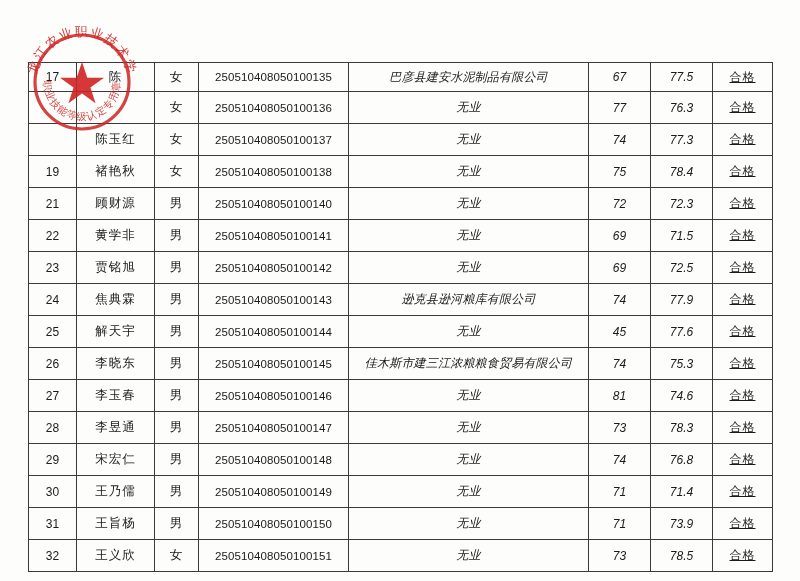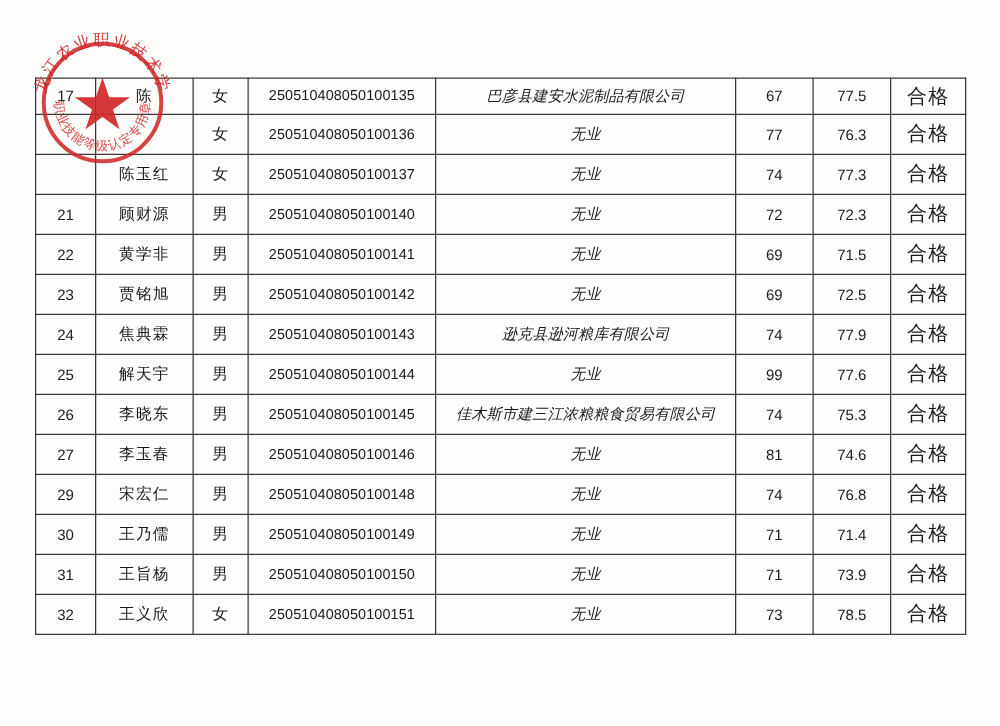--- a/index.html
+++ b/index.html
@@ -54,22 +54,22 @@
   col.c-id    { width: 150px; }
   col.c-unit  { width: 240px; }
   col.c-s1    { width: 62px; }
   col.c-s2    { width: 62px; }
   col.c-res   { width: 60px; }
 
   .cell-name { font-size: 12.5px; letter-spacing: 1px; }
   .cell-unit { font-size: 12px; letter-spacing: 0.2px; font-style: italic; }
   .cell-id   { font-size: 11.5px; letter-spacing: 0.1px; font-family: "Liberation Sans", sans-serif; }
   .cell-idx  { font-size: 12px; }
-  .cell-score{ font-size: 12px; }
-  .cell-res  { font-size: 16px; letter-spacing: 1px; }
+  .cell-score{ font-size: 12px; font-style: italic; }
+  .cell-res  { font-size: 12px; letter-spacing: 1px; text-decoration: underline; }
 
   
   tr.first-row td { height: 28px; }
 
   
   .seal {
     position: absolute;
     left: 18px;
     top: 18px;
     width: 128px;
@@ -130,20 +130,30 @@
           <td class="cell-idx"></td>
           <td class="cell-name">陈玉红</td>
           <td class="cell-name">女</td>
           <td class="cell-id">250510408050100137</td>
           <td class="cell-unit">无业</td>
           <td class="cell-score">74</td>
           <td class="cell-score">77.3</td>
           <td class="cell-res">合格</td>
         </tr>
 
+        <tr>
+          <td class="cell-idx">19</td>
+          <td class="cell-name">褚艳秋</td>
+          <td class="cell-name">女</td>
+          <td class="cell-id">250510408050100138</td>
+          <td class="cell-unit">无业</td>
+          <td class="cell-score">75</td>
+          <td class="cell-score">78.4</td>
+          <td class="cell-res">合格</td>
+        </tr>
 
 
         <tr>
           <td class="cell-idx">21</td>
           <td class="cell-name">顾财源</td>
           <td class="cell-name">男</td>
           <td class="cell-id">250510408050100140</td>
           <td class="cell-unit">无业</td>
           <td class="cell-score">72</td>
           <td class="cell-score">72.3</td>
@@ -182,21 +192,21 @@
           <td class="cell-score">77.9</td>
           <td class="cell-res">合格</td>
         </tr>
 
         <tr>
           <td class="cell-idx">25</td>
           <td class="cell-name">解天宇</td>
           <td class="cell-name">男</td>
           <td class="cell-id">250510408050100144</td>
           <td class="cell-unit">无业</td>
-          <td class="cell-score">99</td>
+          <td class="cell-score">45</td>
           <td class="cell-score">77.6</td>
           <td class="cell-res">合格</td>
         </tr>
 
         <tr>
           <td class="cell-idx">26</td>
           <td class="cell-name">李晓东</td>
           <td class="cell-name">男</td>
           <td class="cell-id">250510408050100145</td>
           <td class="cell-unit">佳木斯市建三江浓粮粮食贸易有限公司</td>
@@ -209,20 +219,30 @@
           <td class="cell-idx">27</td>
           <td class="cell-name">李玉春</td>
           <td class="cell-name">男</td>
           <td class="cell-id">250510408050100146</td>
           <td class="cell-unit">无业</td>
           <td class="cell-score">81</td>
           <td class="cell-score">74.6</td>
           <td class="cell-res">合格</td>
         </tr>
 
+        <tr>
+          <td class="cell-idx">28</td>
+          <td class="cell-name">李昱通</td>
+          <td class="cell-name">男</td>
+          <td class="cell-id">250510408050100147</td>
+          <td class="cell-unit">无业</td>
+          <td class="cell-score">73</td>
+          <td class="cell-score">78.3</td>
+          <td class="cell-res">合格</td>
+        </tr>
 
         <tr>
           <td class="cell-idx">29</td>
           <td class="cell-name">宋宏仁</td>
           <td class="cell-name">男</td>
           <td class="cell-id">250510408050100148</td>
           <td class="cell-unit">无业</td>
           <td class="cell-score">74</td>
           <td class="cell-score">76.8</td>
           <td class="cell-res">合格</td>

